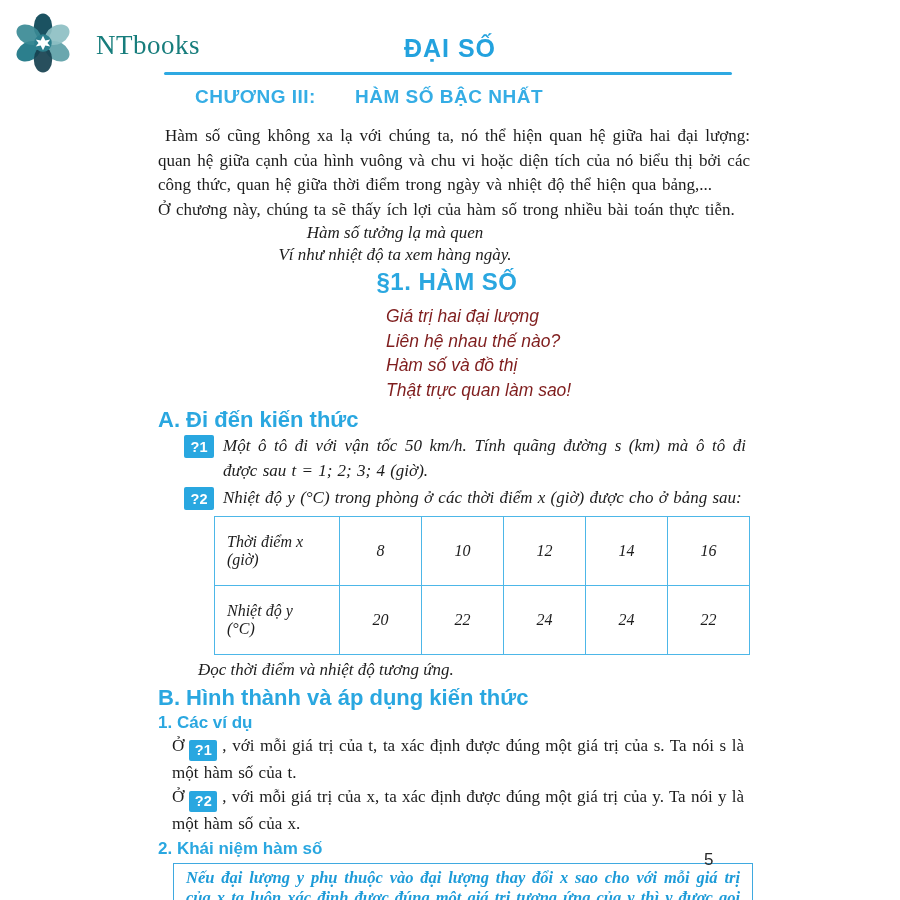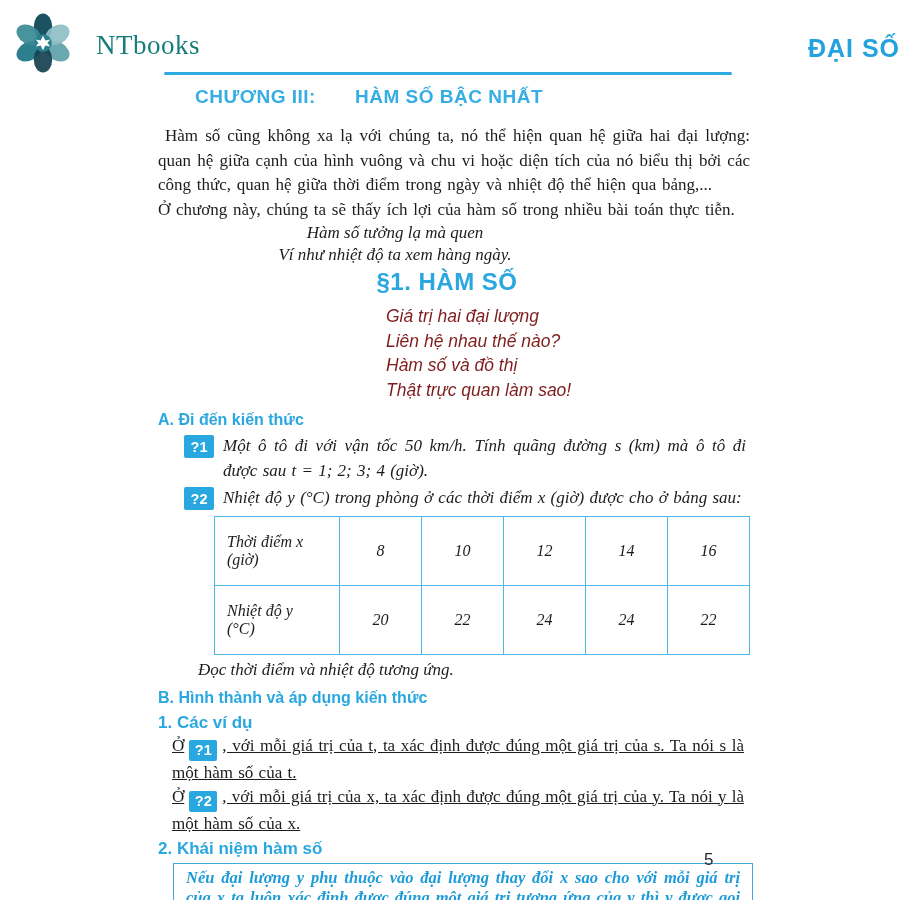--- a/index.html
+++ b/index.html
@@ -8,21 +8,21 @@
     width:900px;height:900px;
     background:#ffffff;
     font-family:"Liberation Serif","DejaVu Serif",serif;
     color:#1c1c1c;
     overflow:hidden;
   }
   
   .logo{position:absolute;left:12px;top:12px;display:flex;align-items:center;gap:22px;}
   .logo-text{font-family:"Liberation Serif","DejaVu Serif",serif;font-size:27px;color:#177d7c;letter-spacing:.5px;}
   .page-title{
-    position:absolute;left:0;top:34px;width:900px;text-align:right;
+    position:absolute;left:0;top:34px;width:900px;text-align:center;
     font-family:"Liberation Sans","DejaVu Sans",sans-serif;
     font-weight:bold;font-size:25px;color:#23a2de;letter-spacing:1px;
   }
   .title-rule{position:absolute;left:164px;top:72px;width:568px;height:3px;background:#2ea9e2;border-radius:2px;}
   .chapter{position:absolute;left:195px;top:86px;width:600px;
     font-family:"Liberation Sans","DejaVu Sans",sans-serif;
     font-weight:bold;font-size:19px;color:#35ade5;letter-spacing:.5px;}
   .chapter .chapter-title{position:absolute;left:160px;top:0;}
   
   .body-col{position:absolute;left:158px;top:124px;width:592px;}
@@ -33,21 +33,21 @@
     margin:4px 0 0 0;text-align:center;padding-right:14px;
     font-family:"Liberation Sans","DejaVu Sans",sans-serif;
     font-size:24px;font-weight:bold;color:#2aa7e0;letter-spacing:.5px;line-height:24px;
   }
   .poem{margin:10px 0 0 228px;
     font-family:Liberation Sans, sans-serif;
     font-style:italic;font-size:17.5px;line-height:24.5px;color:#7f1d1d;}
   .part-head{
     margin:7px 0 0 0;
     font-family:"Liberation Sans","DejaVu Sans",sans-serif;
-    font-weight:bold;font-size:16px;color:#2aa7e0;line-height:22px;
+    font-weight:bold;font-size:22px;color:#2aa7e0;line-height:22px;
   }
   .sub-head{
     margin:3px 0 0 0;
     font-family:"Liberation Sans","DejaVu Sans",sans-serif;
     font-weight:bold;font-size:17px;color:#2aa7e0;line-height:21px;
   }
   .q-item{display:flex;align-items:flex-start;gap:9px;margin:3px 0 0 26px;}
   .q-item.q3{margin-left:-8px;margin-top:9px;}
   .qbadge{
     flex:0 0 auto;display:inline-flex;align-items:center;justify-content:center;
@@ -58,21 +58,21 @@
   .qbadge.inline{width:28px;height:21px;vertical-align:-4px;margin:0 5px;}
   .q-text{font-style:italic;font-size:17px;line-height:24.5px;text-align:justify;word-spacing:1px;padding-right:4px;}
   
   table.temp{border-collapse:collapse;margin:5px 0 0 56px;}
   table.temp td{
     border:1.4px solid #4db7e8;font-style:italic;font-size:16px;
     height:25px;padding:16px;text-align:center;min-width:49px;
   }
   table.temp td.lbl{width:190px;text-align:left;padding-left:12px;}
   .caption{margin:4px 0 0 40px;font-style:italic;font-size:17px;line-height:21px;}
-  .example{margin:1px 0 0 14px;font-size:17px;line-height:23px;text-align:justify;word-spacing:1px;width:572px;text-decoration:underline;}
+  .example{margin:1px 0 0 14px;font-size:17px;line-height:23px;text-align:justify;word-spacing:1px;width:572px;}
   .def-box{
     box-sizing:border-box;margin:4px 0 0 15px;width:580px;
     border:1.6px solid #3fa9e0;padding:4px 12px 5px 12px;
     color:#1d9bd8;font-weight:bold;font-style:italic;font-size:16.5px;line-height:20px;
     text-align:justify;word-spacing:1px;
   }
   .page-num{
     position:absolute;left:704px;top:850px;
     font-family:"Liberation Sans","DejaVu Sans",sans-serif;font-size:17px;color:#2a2a2a;
   }

